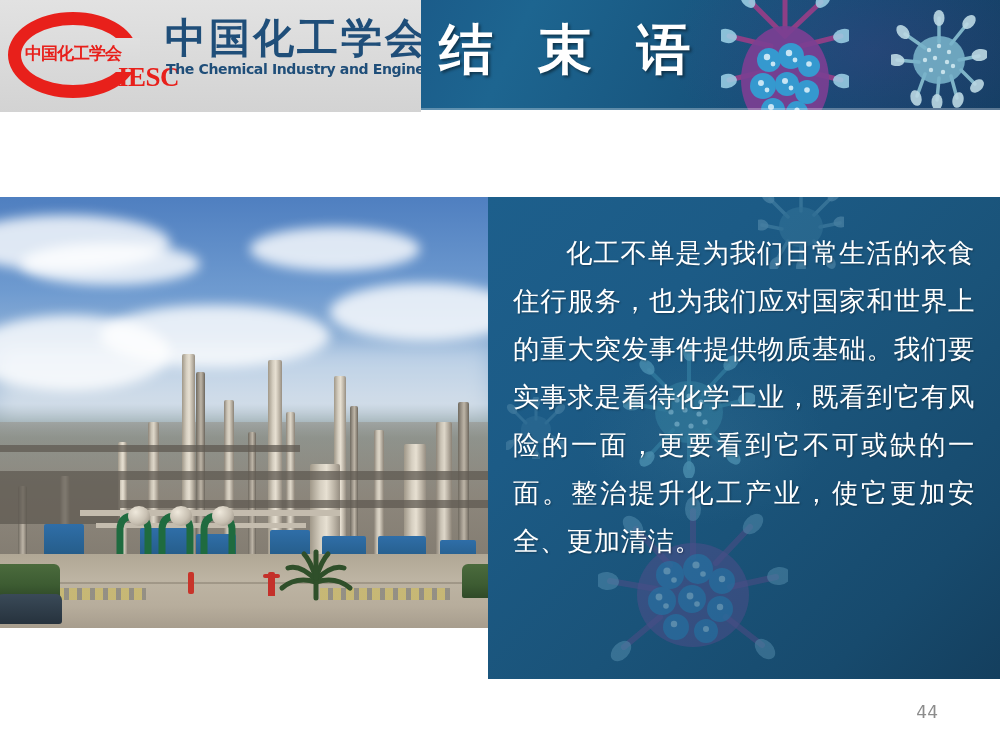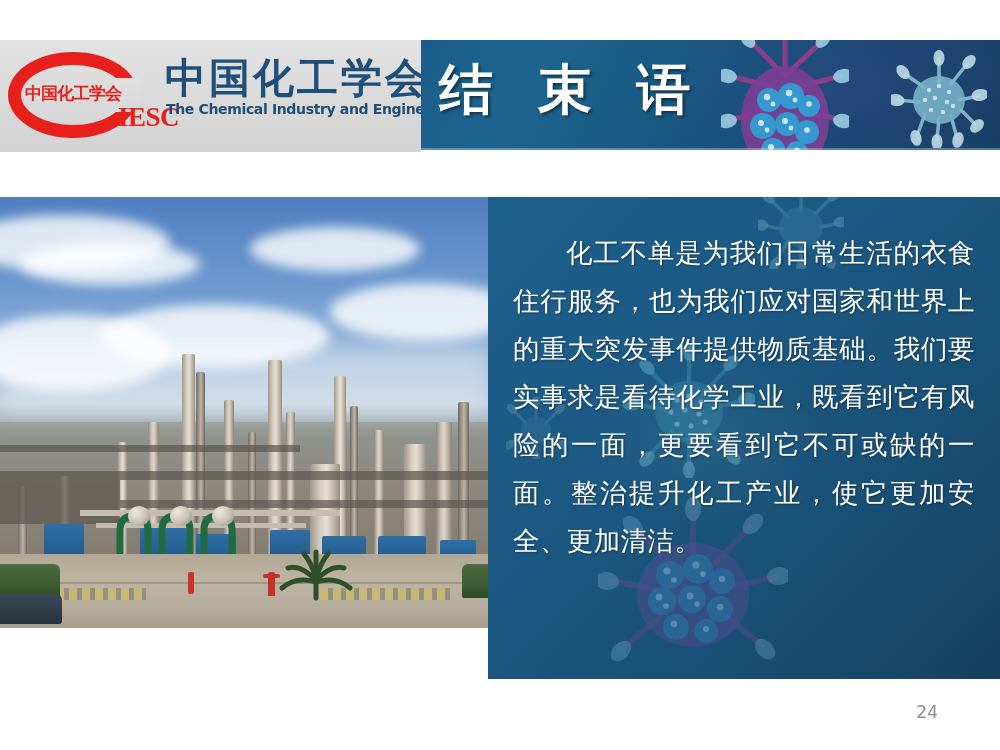--- a/index.html
+++ b/index.html
@@ -9,21 +9,20 @@
     background:#ffffff;
     font-family:"Liberation Serif","DejaVu Serif",serif;
     overflow:hidden;
   }
   .slide{ position:relative; width:1000px; height:750px; background:#fff; }
 
   
   .header{
     position:absolute; left:0; top:0; width:1000px; height:112px;
     overflow:hidden;
-    margin-top:40px;
   }
   .header-logo-band{
     position:absolute; left:0; top:0; width:421px; height:112px;
     background:linear-gradient(180deg,#e2e2e2 0%,#dcdcdc 40%,#d3d3d3 100%);
     overflow:hidden;
   }
   .logo-mark{
     position:absolute; left:8px; top:12px; width:130px; height:86px;
   }
   .logo-c{
@@ -494,15 +493,15 @@
         <ellipse cx="3" cy="48" rx="4" ry="6" transform="rotate(-135 3 48)"></ellipse>
         <ellipse cx="57" cy="48" rx="4" ry="6" transform="rotate(135 57 48)"></ellipse>
         <ellipse cx="30" cy="60" rx="4" ry="6"></ellipse>
       </g>
       <ellipse cx="30" cy="33" rx="15" ry="14" fill="#6ba4be" opacity="0.65"></ellipse>
     </svg>
 
     <div class="paragraph">化工不单是为我们日常生活的衣食住行服务，也为我们应对国家和世界上的重大突发事件提供物质基础。我们要实事求是看待化学工业，既看到它有风险的一面，更要看到它不可或缺的一面。整治提升化工产业，使它更加安全、更加清洁。</div>
   </div>
 
-  <div class="pagenum">24</div>
+  <div class="pagenum">44</div>
 
 </div>
 
 </body></html>

